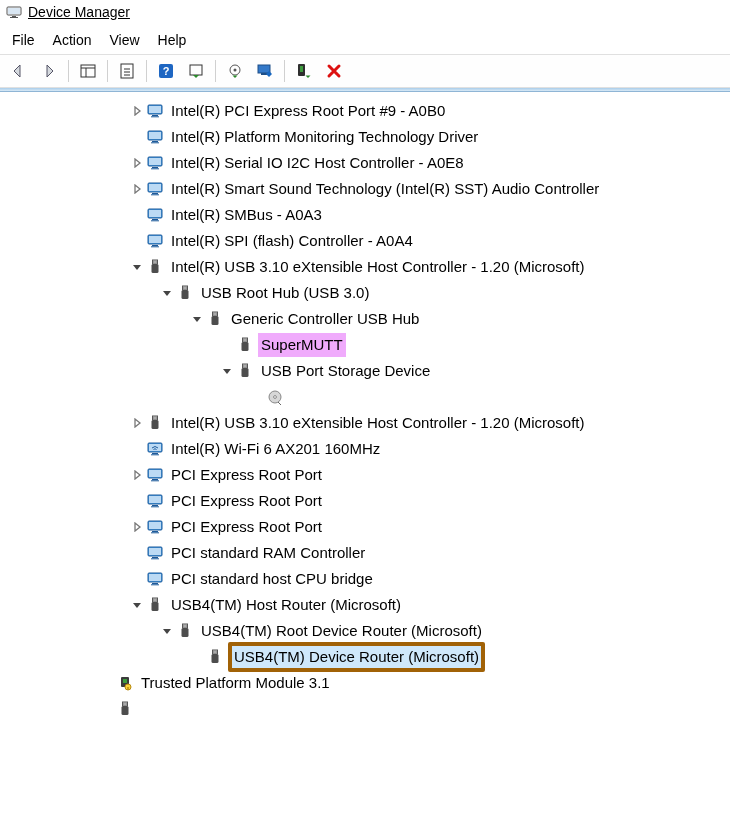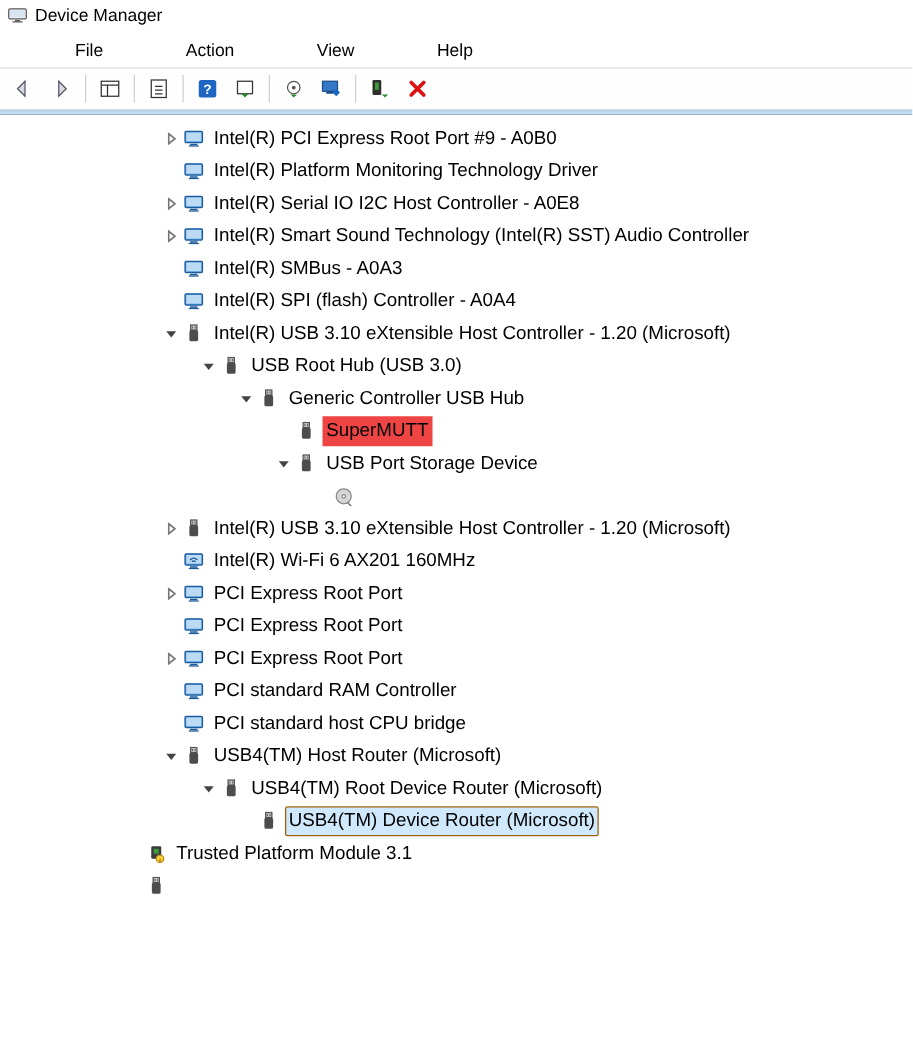--- a/index.html
+++ b/index.html
@@ -9,29 +9,30 @@
     background: #fff;
     color: #000;
     width: 730px;
   }
   .titlebar {
     display: flex;
     align-items: flex-end;
     padding: 4px 6px 8px 6px;
     gap: 6px;
     font-size: 14px;
+    text-decoration: underline;
   }
   .titlebar-icon svg { width:16px; height:16px; display:block; }
   .menubar {
     display:flex;
     gap: 18px;
     padding: 4px 10px 6px 12px;
     font-size: 14px;
   }
-  .menubar span { cursor: default; margin-left: 48px; }
+  .menubar span { cursor: default; }
   .toolbar {
     display:flex;
     align-items:center;
     padding: 3px 6px;
     border-top: 1px solid #e0e0e0;
     border-bottom: 1px solid #e0e0e0;
     background:#fefefe;
     height:26px;
     gap: 4px;
   }
@@ -79,24 +80,24 @@
   .tw.none { visibility:hidden; }
   .ic {
     display:inline-flex;
     width:18px; height:18px;
     align-items:center;
     justify-content:center;
     margin-right:4px;
   }
   .ic svg { width:16px; height:16px; display:block; }
   .label { padding: 1px 3px; }
-  .hl-yellow { background:#ef4444; }
+  .hl-yellow { background:#f0abfc; }
   .hl-select {
     background:#cfe8fb;
-    border:1px solid #a16207;
+    border:4px solid #a16207;
     border-radius:2px;
     padding:0 2px;
   }
 </style>
 </head>
 <body>
 
 <div class="titlebar">
   <span class="titlebar-icon">
     <svg viewBox="0 0 16 16">

